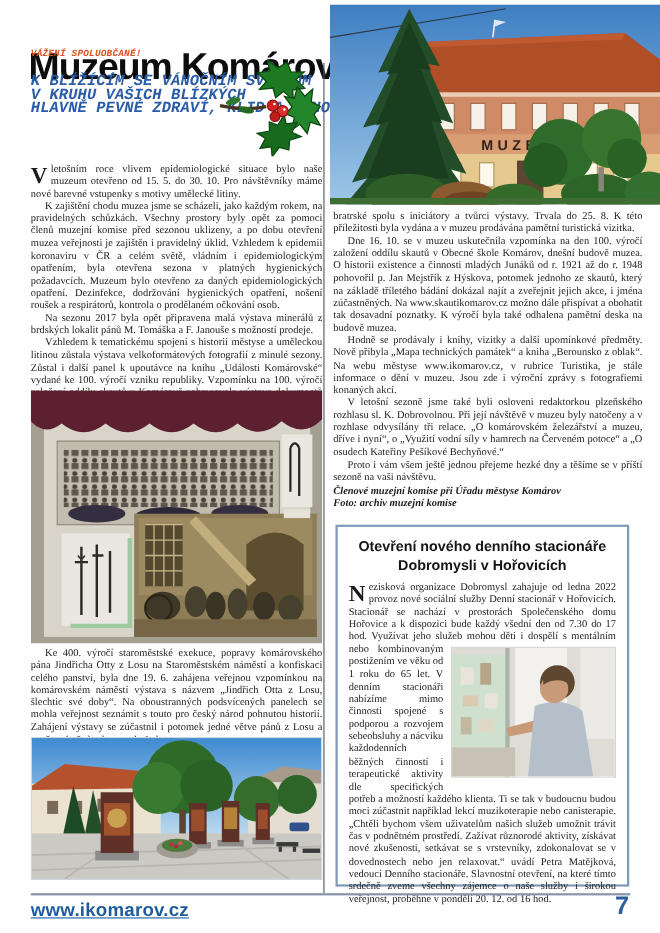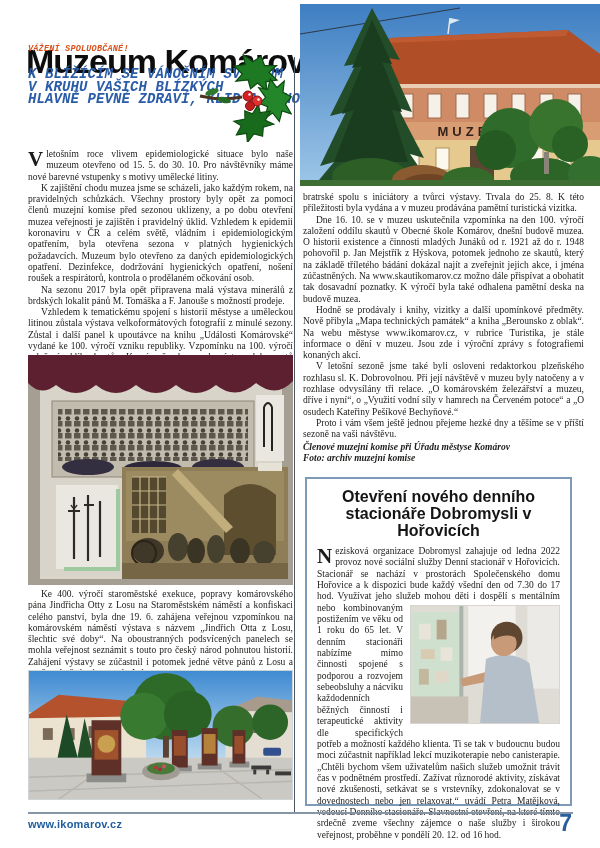--- a/index.html
+++ b/index.html
@@ -53,34 +53,34 @@
   .photo-exhibition{left:28px;top:355px;width:265px;height:230px;}
   .photo-square{left:28px;top:670px;width:265px;height:130px;border:1px solid #cfd4d8;box-sizing:border-box;}
 
   
   .article-box{
     left:305px;top:477px;width:267px;height:329px;box-sizing:border-box;
     border:2px solid #7d9ab8;background:#fff;padding:7px 10px 6px 10px;
   }
   .article-box .box-title{
     text-align:center;font-family:"Liberation Sans", sans-serif;font-weight:bold;
-    font-size:16px;line-height:17px;color:#141414;margin:2px 0 7px 0;
+    font-size:13px;line-height:17px;color:#141414;margin:2px 0 7px 0;
   }
   .box-body{font-size:9.5px;line-height:11.35px;text-align:justify;}
   .box-photo{
     float:right;width:150px;height:119px;margin:2px 0 4px 7px;
     border:1px solid #d8d5d0;box-sizing:border-box;
   }
   .box-photo svg{display:block;width:100%;height:100%;}
 
   
   .footer-rule{left:28px;top:812px;width:545px;height:2px;background:#8795a8;}
   .footer-url{
     left:28px;top:818px;font-family:"Liberation Sans", sans-serif;
-    font-weight:bold;font-size:11px;color:#1e5c9e;letter-spacing:.2px;
+    font-weight:bold;font-size:17px;color:#1e5c9e;letter-spacing:.2px;text-decoration:underline;
   }
   .page-number{
     left:552px;top:810px;width:20px;text-align:right;
     font-family:"Liberation Sans", sans-serif;font-weight:bold;font-size:23px;color:#2a5f9e;
   }
 </style>
 </head>
 <body>
 
 <h1 class="abs page-title">Muzeum Komárov</h1>

